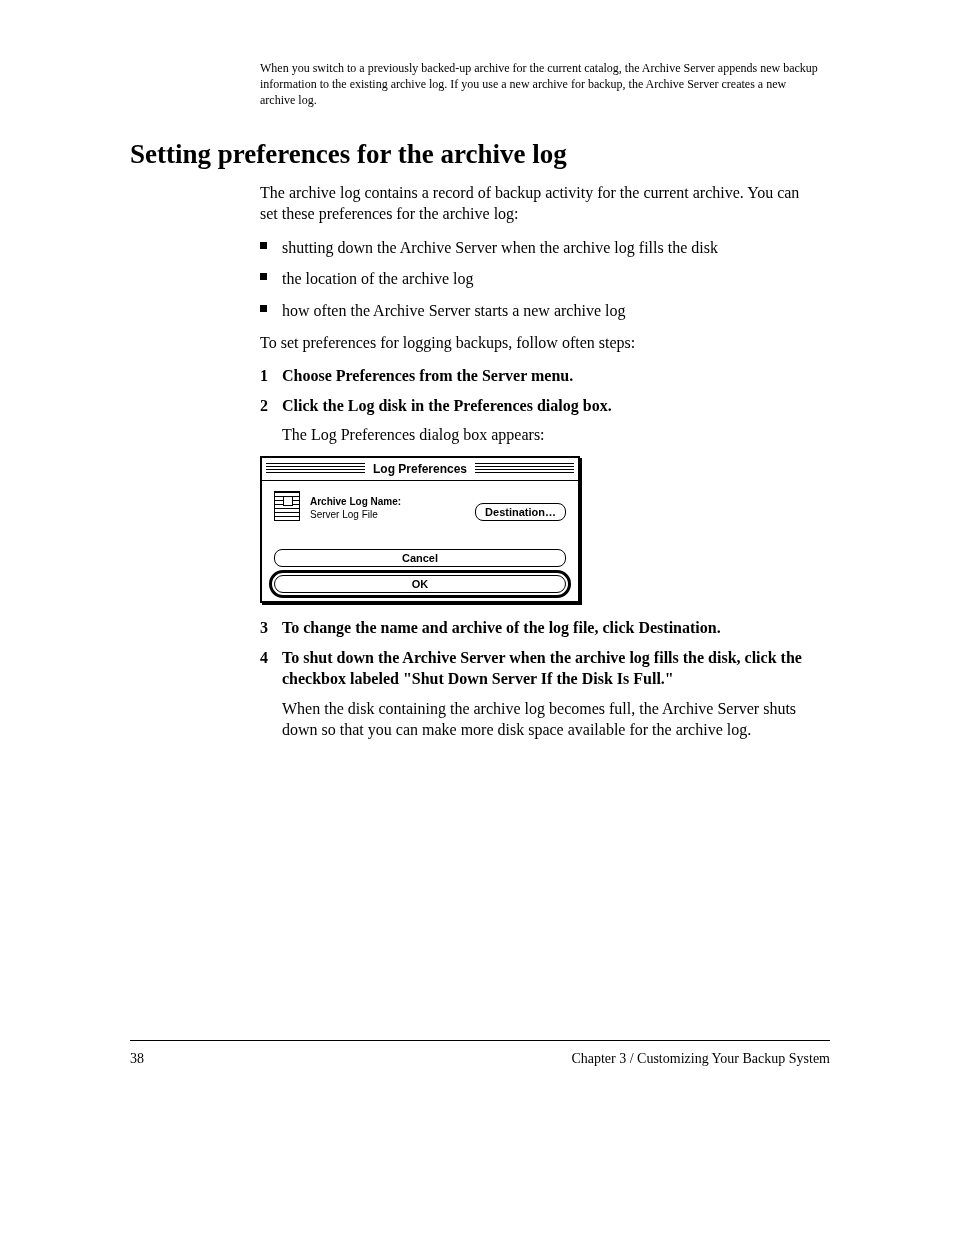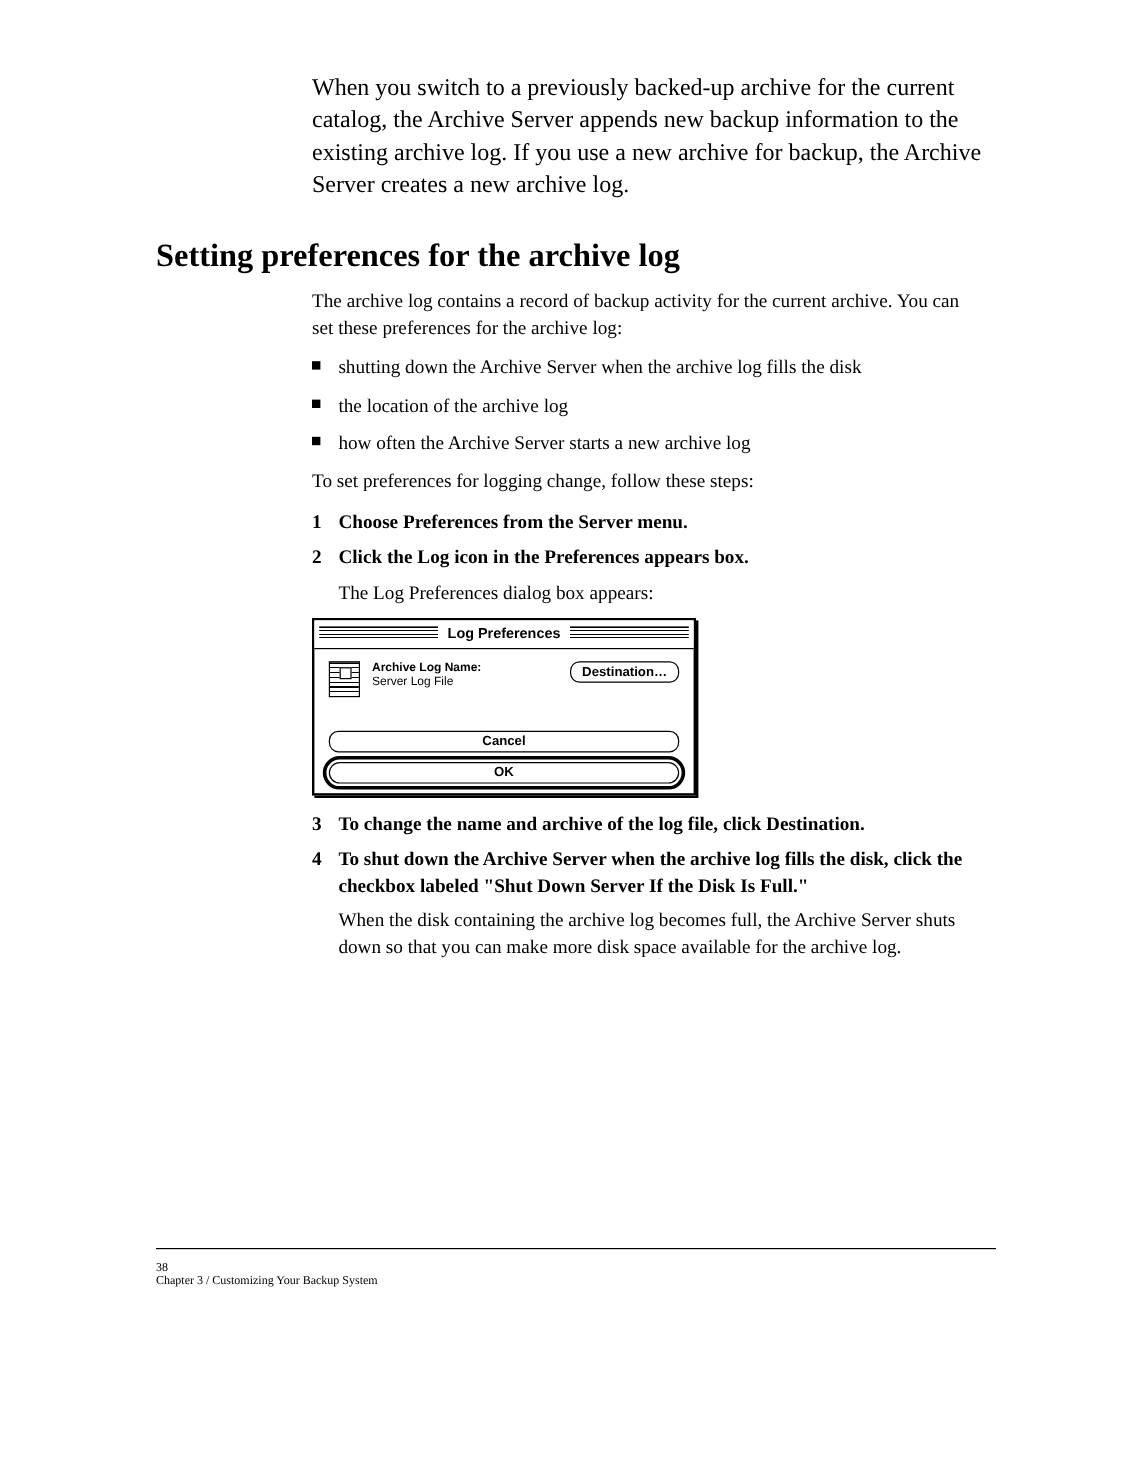--- a/index.html
+++ b/index.html
@@ -12,21 +12,21 @@
     color: #000;
     position: relative;
   }
   .page {
     position: absolute;
     left: 130px;
     top: 60px;
     width: 700px;
   }
   .intro {
-    font-size: 20px;
+    font-size: 12px;
     line-height: 1.35;
     margin-left: 130px;
     width: 560px;
   }
   .intro p { margin: 0 0 14px 0; }
   h2.section {
     font-size: 27px;
     font-weight: 700;
     margin: 30px 0 12px 0;
   }
@@ -93,21 +93,21 @@
     font-size: 12px;
     font-weight: 700;
     padding: 0 8px;
     background: #fff;
   }
   .dlg-body {
     padding: 10px 12px 8px 12px;
   }
   .dlg-row1 {
     display: flex;
-    align-items: flex-start;
+    align-items: flex-end;
     gap: 10px;
     margin-bottom: 14px;
   }
   .dlg-icon {
     width: 26px;
     height: 30px;
     border: 1px solid #000;
     position: relative;
     background:
       repeating-linear-gradient(to bottom, #000 0 1px, #fff 1px 4px);
@@ -174,22 +174,21 @@
     top: 1040px;
     width: 700px;
   }
   .page-footer .rule {
     border-top: 1px solid #000;
     margin-bottom: 10px;
   }
   .page-footer .line {
     display: flex;
     justify-content: space-between;
-    font-size: 10px;
-    flex-direction: column;
+    font-size: 14px;
   }
 </style>
 </head>
 <body>
 
 <div class="page">
 
   <div class="intro">
     <p>When you switch to a previously backed-up archive for the current catalog, the Archive Server appends new backup information to the existing archive log. If you use a new archive for backup, the Archive Server creates a new archive log.</p>
   </div>
@@ -198,30 +197,30 @@
 
   <div class="body">
     <p>The archive log contains a record of backup activity for the current archive. You can set these preferences for the archive log:</p>
 
     <ul class="bullets">
       <li>shutting down the Archive Server when the archive log fills the disk</li>
       <li>the location of the archive log</li>
       <li>how often the Archive Server starts a new archive log</li>
     </ul>
 
-    <p>To set preferences for logging change, follow these steps:</p>
+    <p>To set preferences for logging backups, follow often steps:</p>
 
     <div class="steps">
       <div class="step-row bold">
         <div class="step-num">1</div>
         <div class="step-text">Choose Preferences from the Server menu.</div>
       </div>
       <div class="step-row bold">
         <div class="step-num">2</div>
-        <div class="step-text">Click the Log icon in the Preferences appears box.</div>
+        <div class="step-text">Click the Log disk in the Preferences dialog box.</div>
       </div>
       <div class="step-row">
         <div class="step-num"></div>
         <div class="step-text">The Log Preferences dialog box appears:</div>
       </div>
     </div>
 
     <div class="dialog-wrap">
       <div class="dialog">
         <div class="dlg-title">

